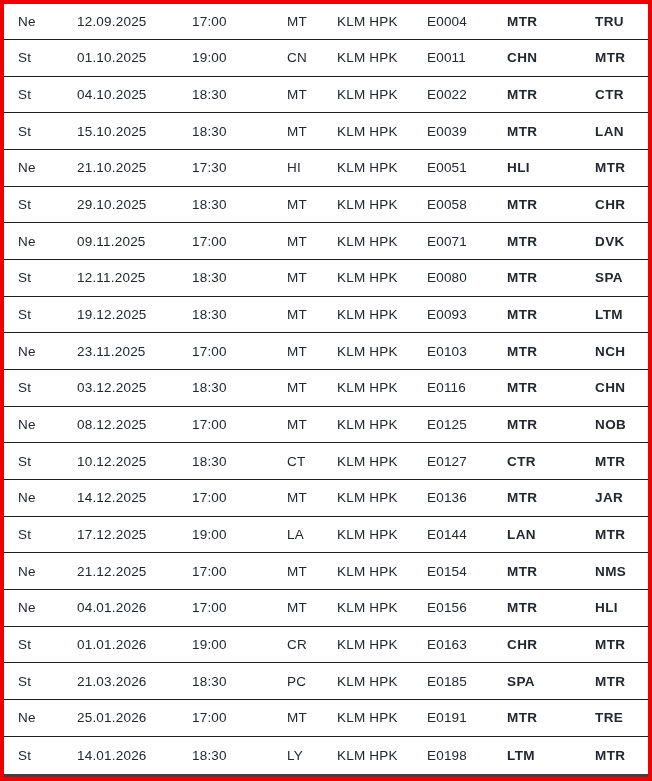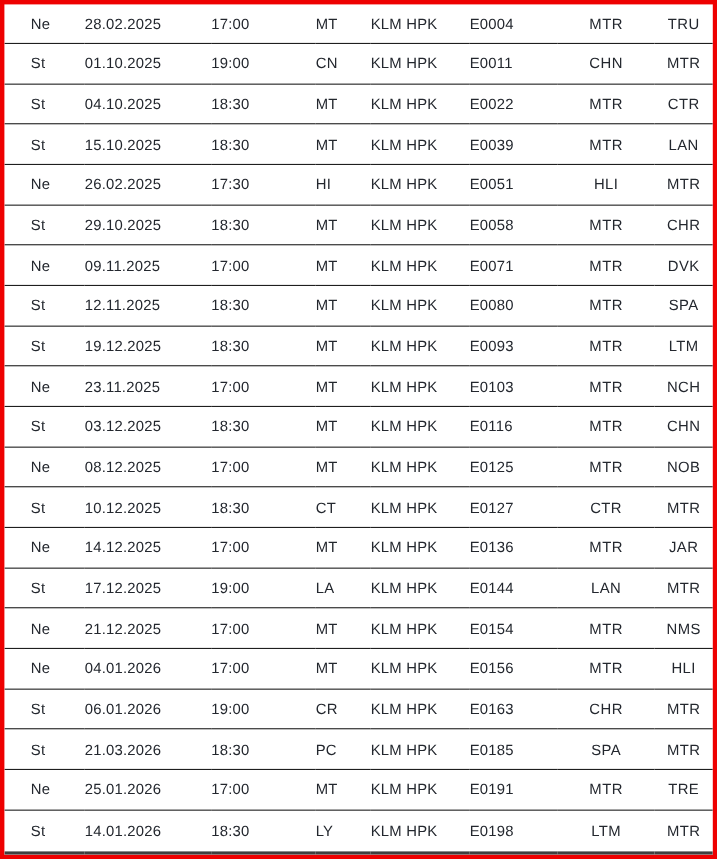--- a/index.html
+++ b/index.html
@@ -31,26 +31,25 @@
     font-weight: 400;
     color: #23272e;
     letter-spacing: 0.2px;
     white-space: nowrap;
     overflow: hidden;
     vertical-align: middle;
     text-align: left;
     border-bottom: 1px solid #1f1f1f;
     padding: 0;
   }
-  table.schedule td.c-day { padding-left: 24px; }
+  table.schedule td.c-day { padding-left: 14px; }
   table.schedule td.c-home,
   table.schedule td.c-away {
-    font-weight: 400;
+    font-weight: 700;
     letter-spacing: 0.4px;
-    text-align: center;
   }
   table.schedule tr:last-child td {
     border-bottom: 3px solid #3f3f3f;
   }
 </style>
 </head>
 <body>
 
 <div class="frame">
   <table class="schedule">
@@ -60,21 +59,21 @@
       <col style="width:95px">
       <col style="width:50px">
       <col style="width:90px">
       <col style="width:80px">
       <col style="width:88px">
       <col>
     </colgroup>
     <tbody>
         <tr>
     <td class="c-day">Ne</td>
-    <td class="c-date">28.02.2025</td>
+    <td class="c-date">12.09.2025</td>
     <td class="c-time">17:00</td>
     <td class="c-venue">MT</td>
     <td class="c-comp">KLM HPK</td>
     <td class="c-code">E0004</td>
     <td class="c-home">MTR</td>
     <td class="c-away">TRU</td>
   </tr>
         <tr>
     <td class="c-day">St</td>
     <td class="c-date">01.10.2025</td>
@@ -100,21 +99,21 @@
     <td class="c-date">15.10.2025</td>
     <td class="c-time">18:30</td>
     <td class="c-venue">MT</td>
     <td class="c-comp">KLM HPK</td>
     <td class="c-code">E0039</td>
     <td class="c-home">MTR</td>
     <td class="c-away">LAN</td>
   </tr>
         <tr>
     <td class="c-day">Ne</td>
-    <td class="c-date">26.02.2025</td>
+    <td class="c-date">21.10.2025</td>
     <td class="c-time">17:30</td>
     <td class="c-venue">HI</td>
     <td class="c-comp">KLM HPK</td>
     <td class="c-code">E0051</td>
     <td class="c-home">HLI</td>
     <td class="c-away">MTR</td>
   </tr>
         <tr>
     <td class="c-day">St</td>
     <td class="c-date">29.10.2025</td>
@@ -230,21 +229,21 @@
     <td class="c-date">04.01.2026</td>
     <td class="c-time">17:00</td>
     <td class="c-venue">MT</td>
     <td class="c-comp">KLM HPK</td>
     <td class="c-code">E0156</td>
     <td class="c-home">MTR</td>
     <td class="c-away">HLI</td>
   </tr>
         <tr>
     <td class="c-day">St</td>
-    <td class="c-date">06.01.2026</td>
+    <td class="c-date">01.01.2026</td>
     <td class="c-time">19:00</td>
     <td class="c-venue">CR</td>
     <td class="c-comp">KLM HPK</td>
     <td class="c-code">E0163</td>
     <td class="c-home">CHR</td>
     <td class="c-away">MTR</td>
   </tr>
         <tr>
     <td class="c-day">St</td>
     <td class="c-date">21.03.2026</td>

